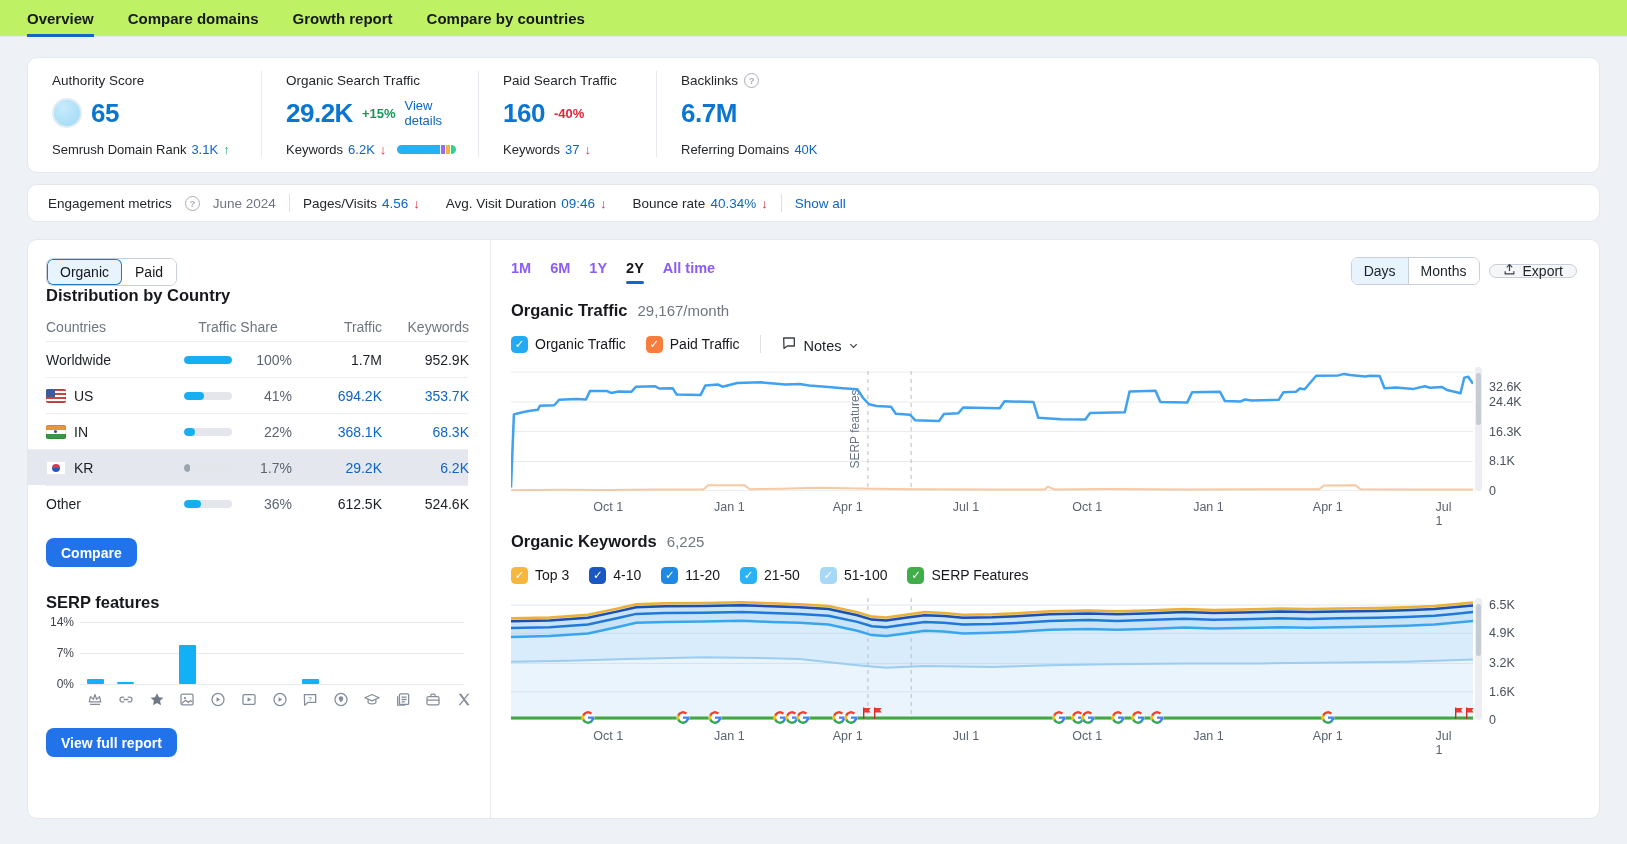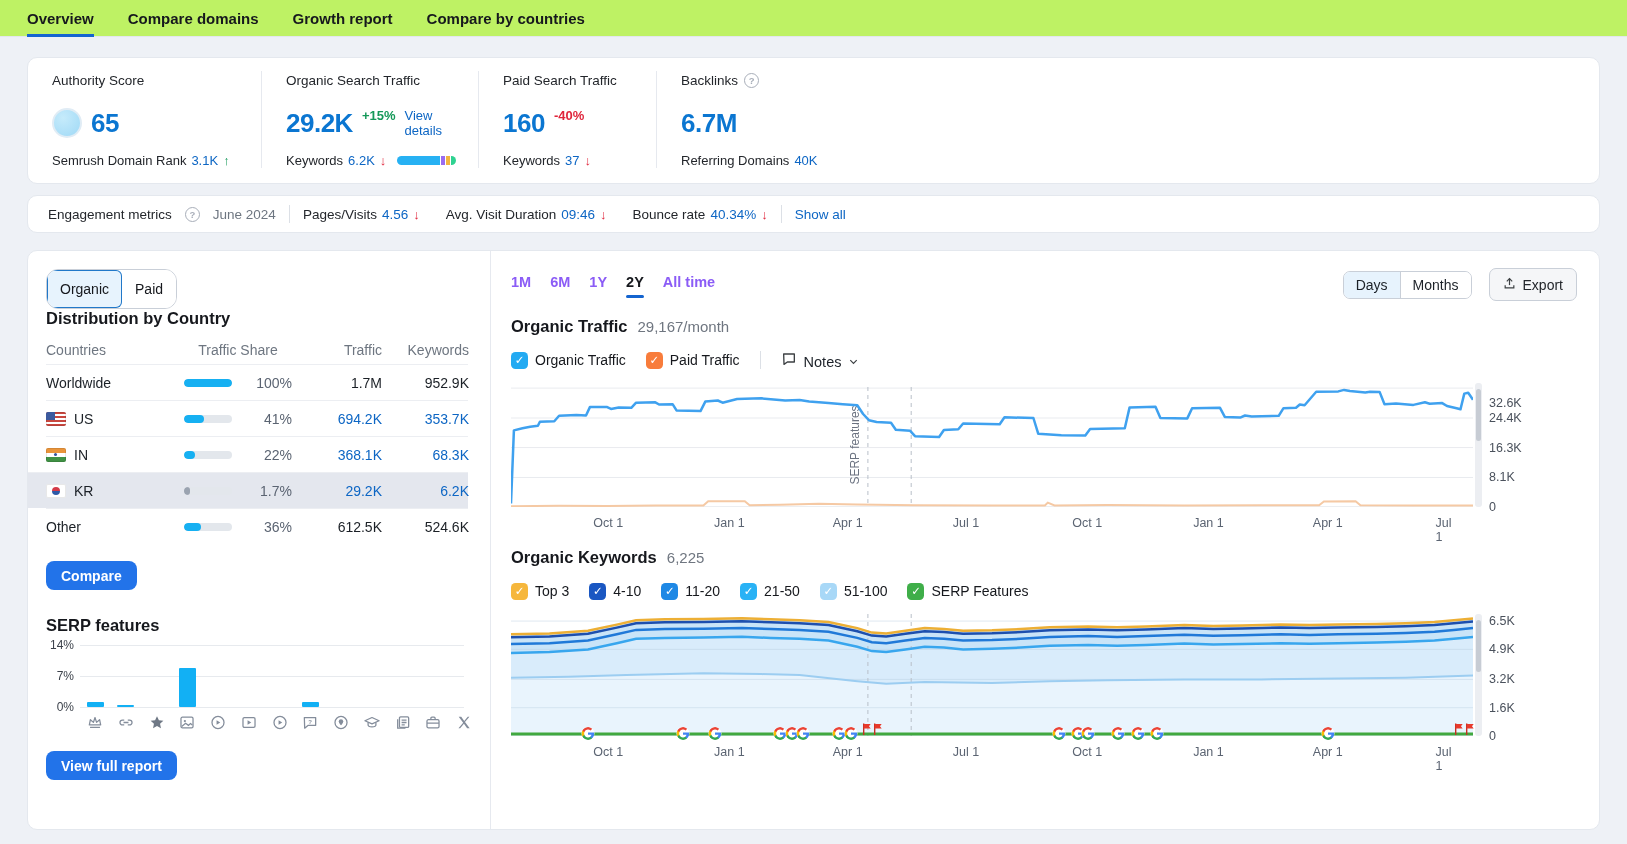--- a/index.html
+++ b/index.html
@@ -19,21 +19,21 @@
   .card { background:#fff; border:1px solid #e4e8ee; border-radius:10px; }
 
   
   .summary { display:flex; padding:13px 0 15px 0; margin-bottom:11px; }
   .sum-col { padding:2px 22px 0 24px; }
   .sum-col + .sum-col { border-left:1px solid #e6e9ef; }
   .sum-col.c1 { width:233px; }
   .sum-col.c2 { width:217px; }
   .sum-col.c3 { width:178px; }
   .sum-title { font-size:13.5px; color:#23262b; display:flex; align-items:center; gap:6px; }
-  .big-row { display:flex; gap:9px; margin-top:20px; height:32px; }
+  .big-row { display:flex; align-items:center; gap:9px; margin-top:9px; height:32px; }
   .big-num { font-size:26px; font-weight:700; color:#0b76d1; letter-spacing:-.5px; }
   .gauge { width:30px; height:30px; border-radius:50%; border:2px solid #e0ecf5; background:radial-gradient(circle at 35% 30%, #c6ebfb, #9fd9f6); }
   .delta-up { color:#149858; font-size:13px; font-weight:600; }
   .delta-down { color:#e0263c; font-size:13px; font-weight:600; }
   .mini-link { color:#0d66c4; font-size:13px; cursor:pointer; }
   .sum-sub { margin-top:13px; font-size:13px; color:#23262b; display:flex; align-items:center; gap:5px; }
   .arrow-up { color:#149858; font-size:13px; }
   .arrow-down { color:#e0263c; font-size:13px; }
   .kwbar { display:flex; gap:1px; width:104px; height:9px; border-radius:5px; overflow:hidden; margin-left:6px; }
   .kwbar span { height:100%; }
@@ -45,21 +45,21 @@
   .eng-metric { display:flex; gap:5px; align-items:center; }
   .eng-label { color:#23262b; }
   .eng-value { color:#0d66c4; }
   .gray { color:#6e7681; }
 
   
   .main-card { display:flex; height:580px; }
   .left-pane { width:463px; border-right:1px solid #e6e9ef; padding:18px 22px 0 18px; }
   .right-pane { flex:1; padding:17px 22px 0 20px; position:relative; }
 
-  .seg-toggle { display:inline-flex; border:1px solid #c9cfd8; border-radius:12px; overflow:hidden; height:40px;text-align:right; }
+  .seg-toggle { display:inline-flex; border:1px solid #c9cfd8; border-radius:7px; overflow:hidden; height:28px;text-align:right; }
   .seg { padding:0 13px; font-size:14px; display:flex; align-items:center; background:#fff; color:#16181d; cursor:pointer; }
   .seg.active { background:#e7f3fd; box-shadow:inset 0 0 0 1px #2178c9; border-radius:6px; }
   .section-title { font-size:16.5px; font-weight:700; color:#16181d; }
   .left-pane .section-title { }
 
   .ctable { margin-top:12px; font-size:14px; }
   .crow { display:grid; grid-template-columns:138px 52px 56px 90px 87px; align-items:center; height:36px; border-top:1px solid #eceef2; padding:0 0 0 0; }
   .crow.header { height:24px; border-top:none; font-size:14px; color:#6e7681; align-items:end; padding-bottom:6px; }
   .crow.selected { background:#e4e7ee; margin-left:-18px; padding-left:18px; grid-template-columns:138px 52px 56px 90px 87px; }
   .cname { display:flex; align-items:center; gap:8px; color:#1b2026; }
@@ -88,26 +88,26 @@
   .serp-icons { margin:7px 0 0 34px; width:384px; height:22px; position:relative; color:#848d9b; }
   .serp-icons .sicon { position:absolute; width:17px; height:17px; top:0; transform:translateX(-50%); }
   .serp-icons .sicon svg { width:17px; height:17px; display:block; }
 
   
   .rp-head { display:flex; align-items:center; justify-content:space-between; }
   .range-tabs { display:flex; gap:19px; align-items:center; }
   .range-tab { font-size:14.5px; font-weight:600; color:#8b5cf6; position:relative; padding-bottom:6px; cursor:pointer; }
   .range-tab.active { color:#16181d; }
   .range-tab.active:after { content:""; position:absolute; left:0; right:0; bottom:-2px; height:3px; background:#1464cf; border-radius:2px; }
-  .rp-controls { display:flex; gap:17px; align-items:center; }
+  .rp-controls { display:flex; gap:9px; align-items:center; }
   .gran-group { display:flex; border:1px solid #c9cfd8; border-radius:7px; overflow:hidden; height:28px; }
   .gran { padding:0 12px; display:flex; align-items:center; font-size:14px; background:#fff; cursor:pointer; }
   .gran.active { background:#e7f3fd; }
   .gran + .gran { border-left:1px solid #c9cfd8; }
-  .export-btn { height:33px; display:flex; align-items:center; gap:7px; border:1px solid #c9cfd8; background:#f5f6f8; border-radius:7px; padding:0 13px; font-size:14px; color:#23262b; cursor:pointer; }
+  .export-btn { height:14px; display:flex; align-items:center; gap:7px; border:1px solid #c9cfd8; background:#f5f6f8; border-radius:7px; padding:0 13px; font-size:14px; color:#23262b; cursor:pointer; }
 
   .chart-title-row { display:flex; align-items:baseline; gap:10px; margin-top:16px; }
   .chart-sub { font-size:15px; color:#6f7680; }
   .legend-row { display:flex; align-items:center; gap:20px; margin-top:14px; height:20px; }
   .leg-item { display:flex; align-items:center; gap:7px; font-size:14px; color:#16181d; cursor:pointer; }
   .cb { width:17px; height:17px; border-radius:4.5px; color:#fff; font-size:11.5px; font-weight:700; display:flex; align-items:center; justify-content:center; }
   .notes { display:flex; align-items:flex-end; gap:7px; font-size:14.5px; cursor:pointer; }
 
   .chart-wrap { position:relative; margin-top:13px; width:1040px; }
   .plot { position:relative; width:962px; height:124px; }

